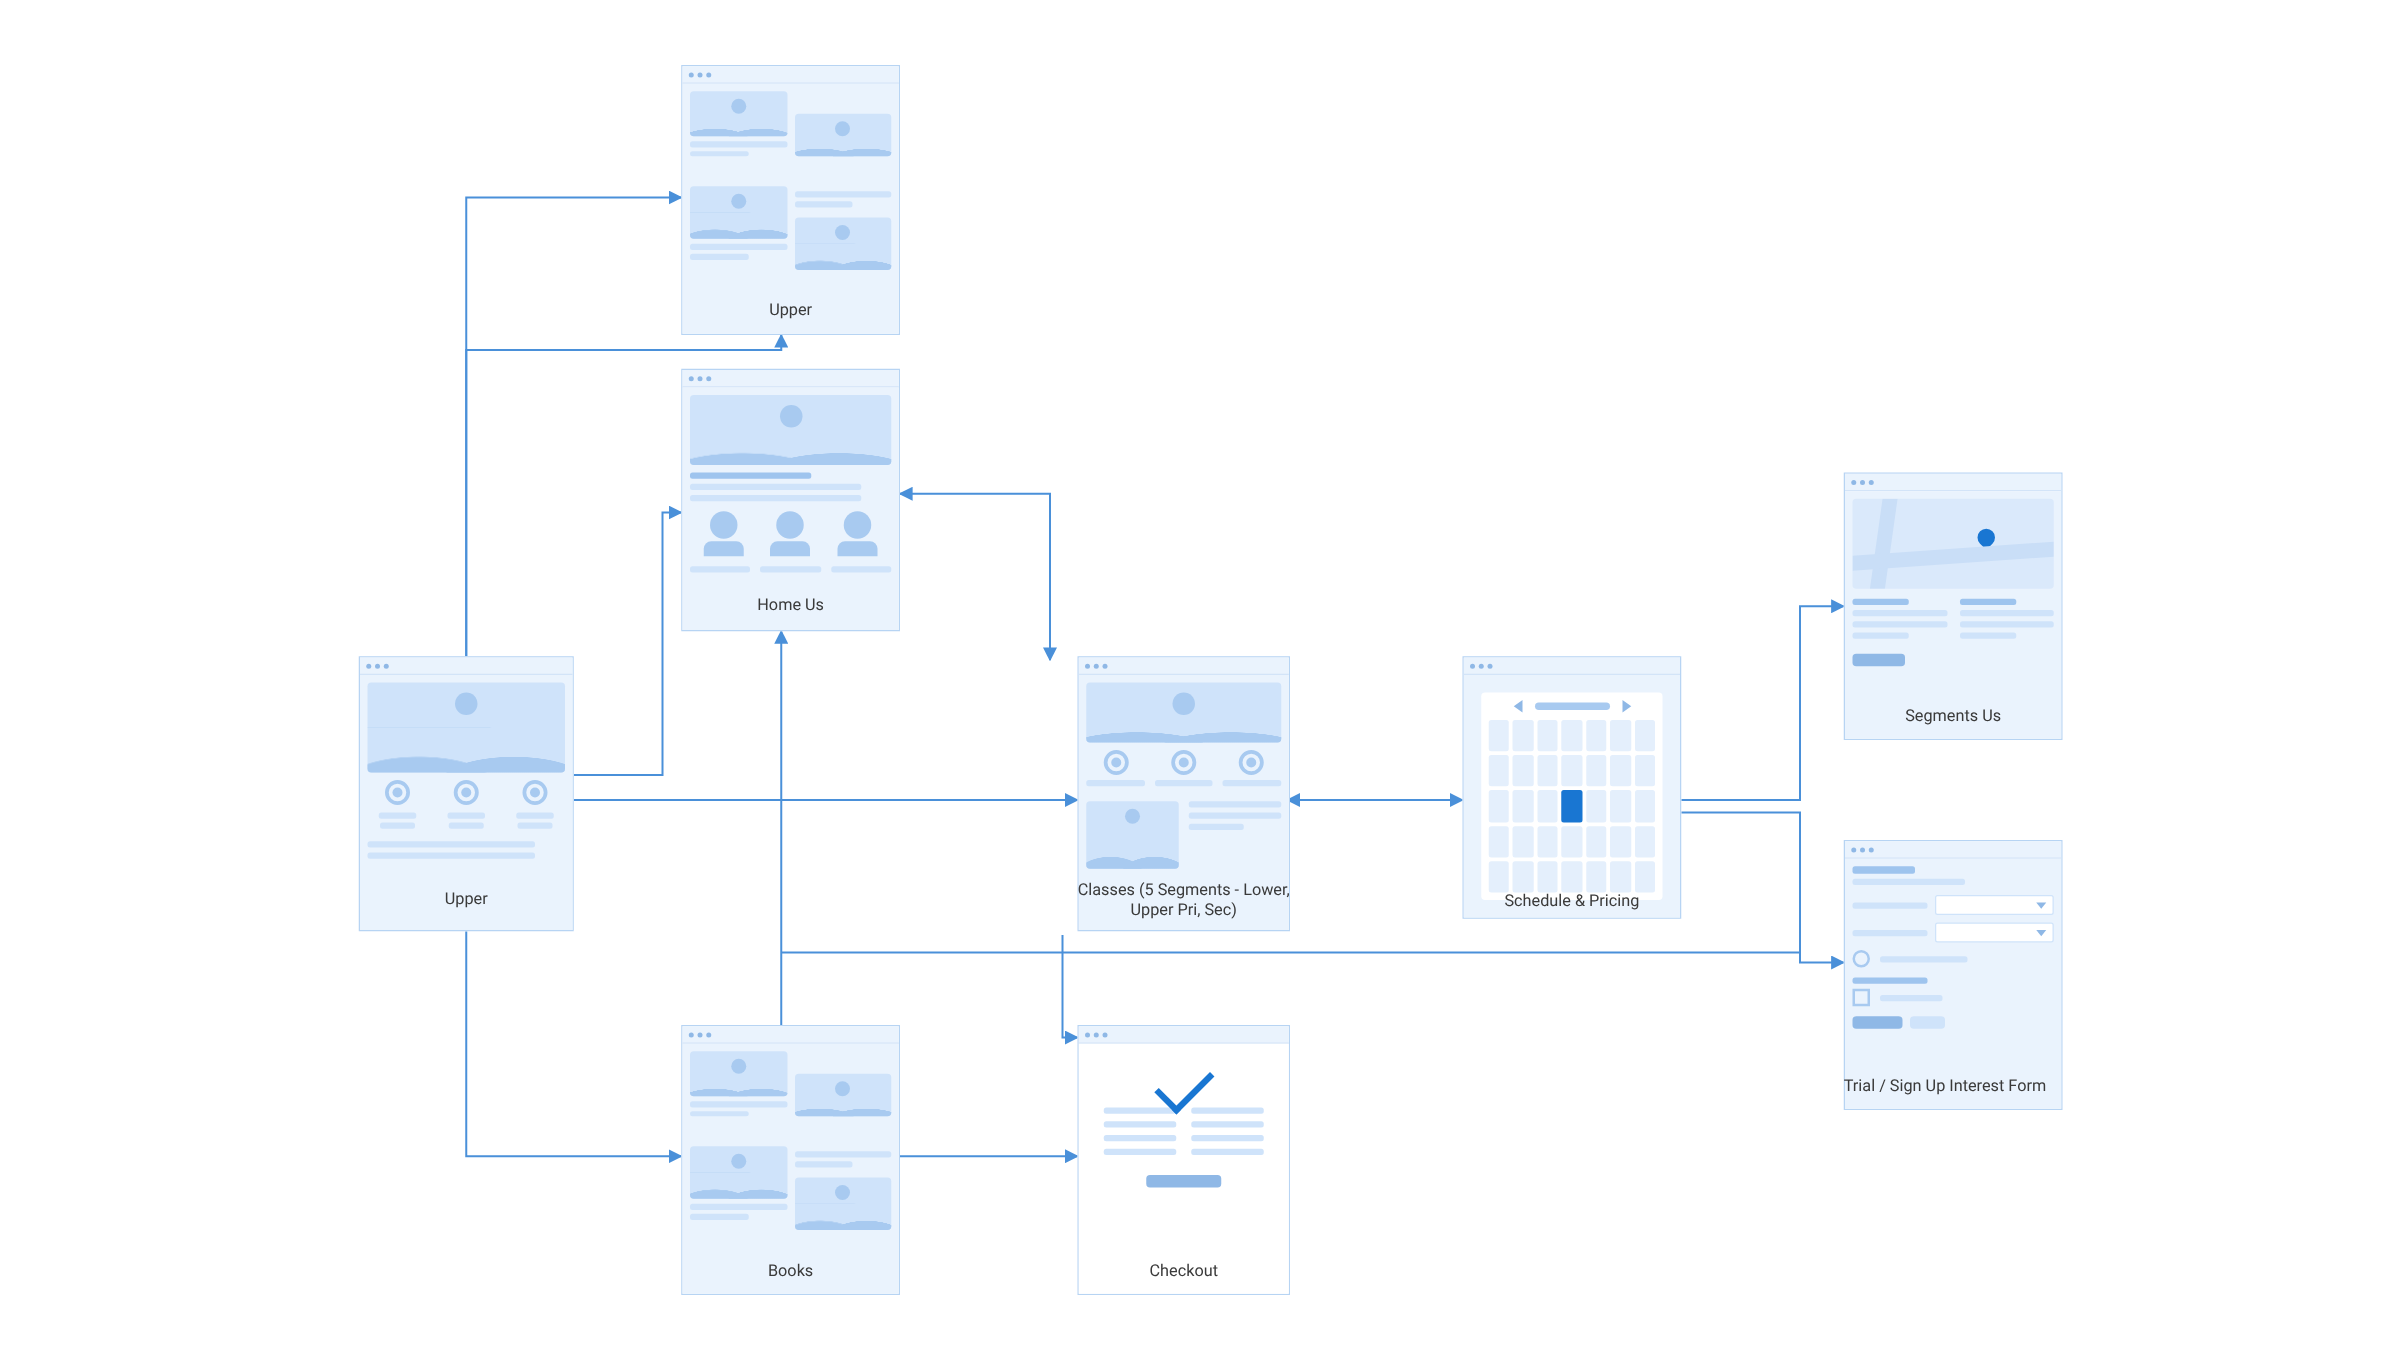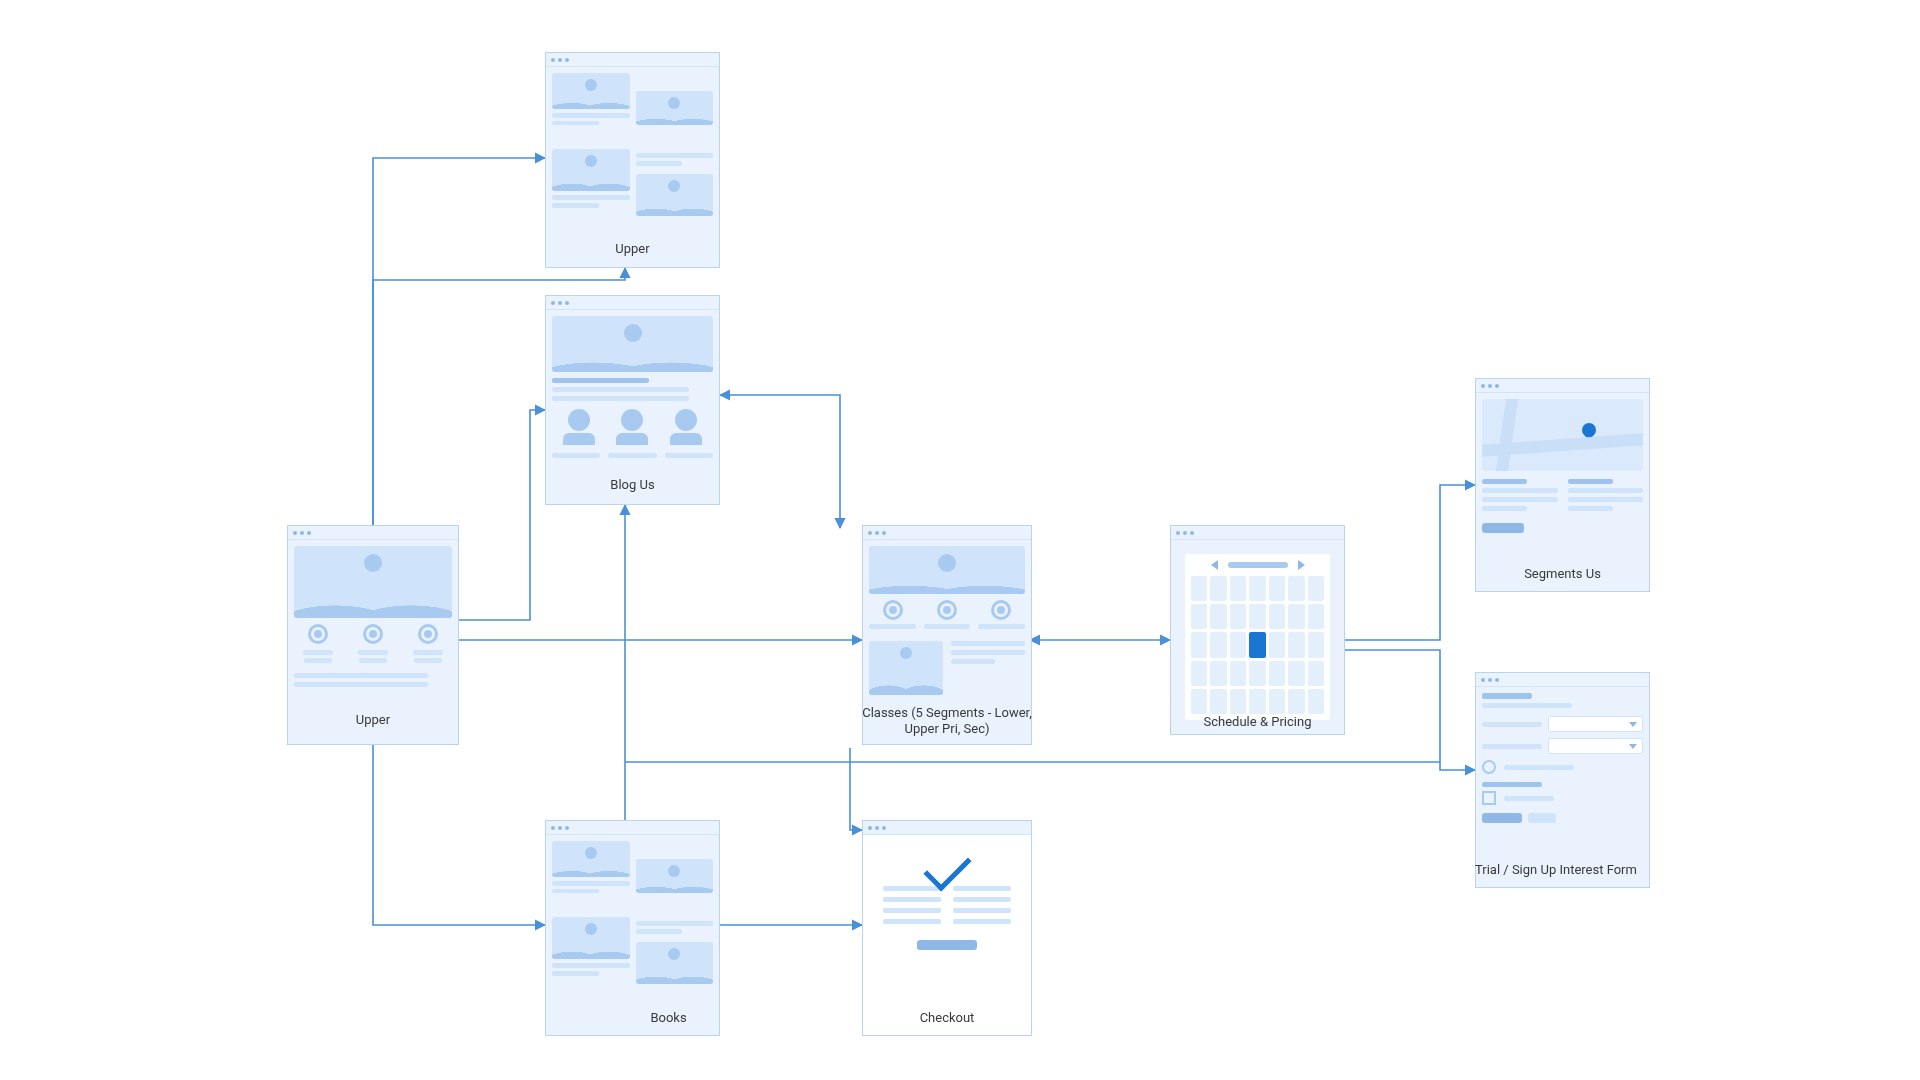--- a/index.html
+++ b/index.html
@@ -316,21 +316,21 @@
             <div class="avatar"></div>
           </div>
       </div>
       <div class="row" style="gap:8px;">
           <div class="line" style="flex:1"></div>
           <div class="line" style="flex:1"></div>
           <div class="line" style="flex:1"></div>
         </div>
     </div>
   </div>
-  <div class="label" style="left:545px; top:477px; width:175px;">Blog Us</div>
+  <div class="label" style="left:545px; top:477px; width:175px;">Home Us</div>
 
   <div class="node" style="left:862px; top:525px; width:170px; height:220px;">
     <div class="titlebar">
         <span class="dot"></span>
         <span class="dot"></span>
         <span class="dot"></span>
       </div>
     <div class="body">
       <div class="hero sun" style="height:48px;"></div>
       <div class="icon-row">
@@ -498,21 +498,21 @@
             <div class="line short" style="margin-top:3px;"></div>
           </div>
         <div class="col">
             <div class="line" style="margin-top:4px;"></div>
             <div class="line short" style="margin-top:3px;"></div>
             <div class="thumb" style="height:42px; margin-top:8px;"></div>
           </div>
       </div>
     </div>
   </div>
-  <div class="label" style="left:545px; top:1010px; width:175px;margin-left:36px;">Books</div>
+  <div class="label" style="left:545px; top:1010px; width:175px;">Books</div>
 
   <div class="node" style="left:862px; top:820px; width:170px; height:216px;">
     <div class="titlebar">
         <span class="dot"></span>
         <span class="dot"></span>
         <span class="dot"></span>
       </div>
     <div class="body" style="background:#fff;">
       <div class="check"></div>
       <div style="padding:0 14px;">

